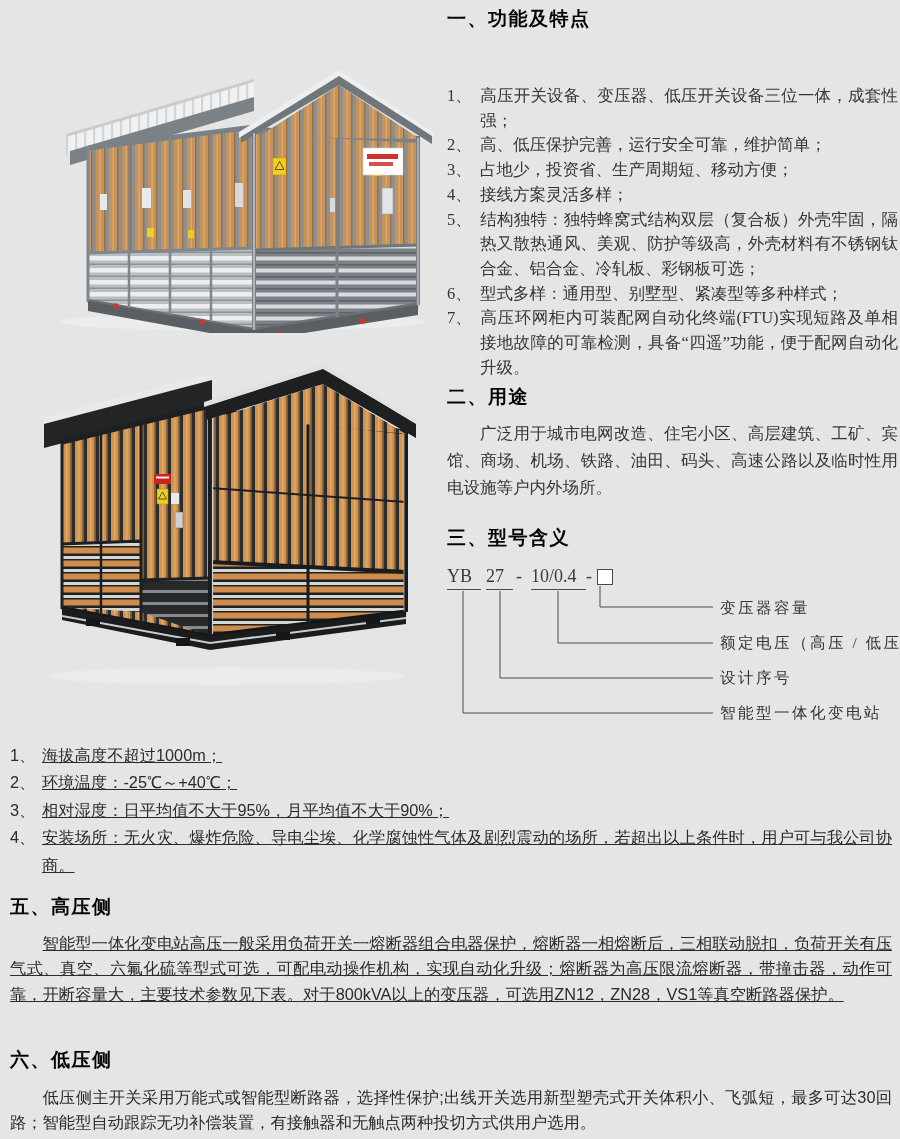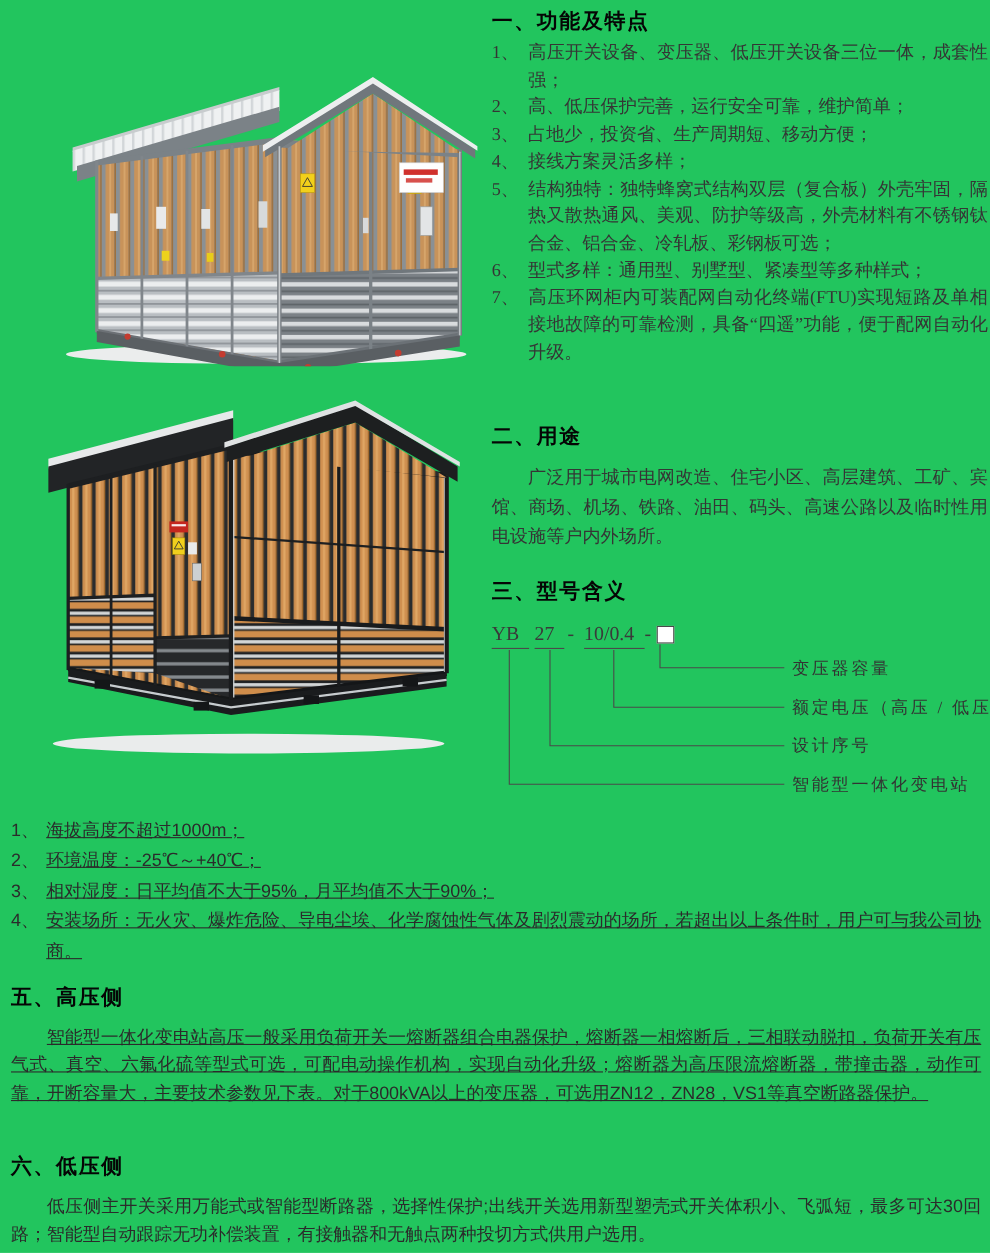--- a/index.html
+++ b/index.html
@@ -1,27 +1,27 @@
 <!DOCTYPE html>
 <html><head>
 <meta charset="utf-8">
 <style>
   html,body{margin:0;padding:0;background:#ffffff;}
   .page{
-    position:relative;width:900px;height:1139px;background:#22c55e;overflow:hidden;
+    position:relative;width:900px;height:1139px;background:#e5e5e5;overflow:hidden;
     font-family:"Liberation Sans",sans-serif;color:#2e2e2e;
   }
   .abs{position:absolute;}
   .heading{
     position:absolute;font-weight:700;color:#050505;font-size:19px;
     letter-spacing:1.5px;white-space:nowrap;
     font-family:"Liberation Sans",sans-serif;
   }
   .serif{font-family:"Liberation Serif",serif;}
-  .items-col{position:absolute;left:447px;width:451px;text-align:justify;}
+  .items-col{position:absolute;left:447px;width:451px;text-align:justify;margin-top:48px;}
   .feat{font-size:16.5px;line-height:24.7px;color:#353535;}
   .li{padding-left:33px;}
   .li .num{display:inline-block;width:33px;margin-left:-33px;}
   .para{position:absolute;text-align:justify;text-indent:2em;}
   .usage-para{left:447px;width:451px;font-size:16.5px;line-height:27px;color:#353535;}
   .wide-para{left:10px;width:882px;font-size:16.3px;line-height:25.4px;color:#2b2b2b;}
   .cond-items{position:absolute;left:10px;width:882px;font-size:16.3px;line-height:27.4px;color:#2b2b2b;text-align:justify;text-decoration:underline;}
   .cond-items .li{padding-left:32px;}
   .cond-items .li .num{width:32px;margin-left:-32px;}
   

